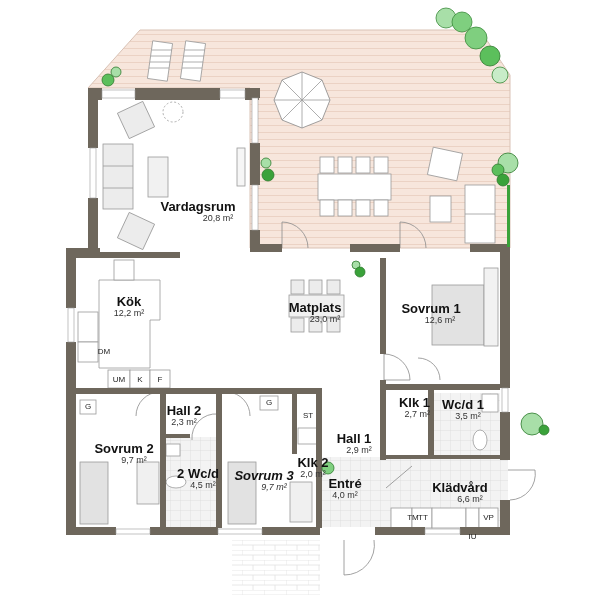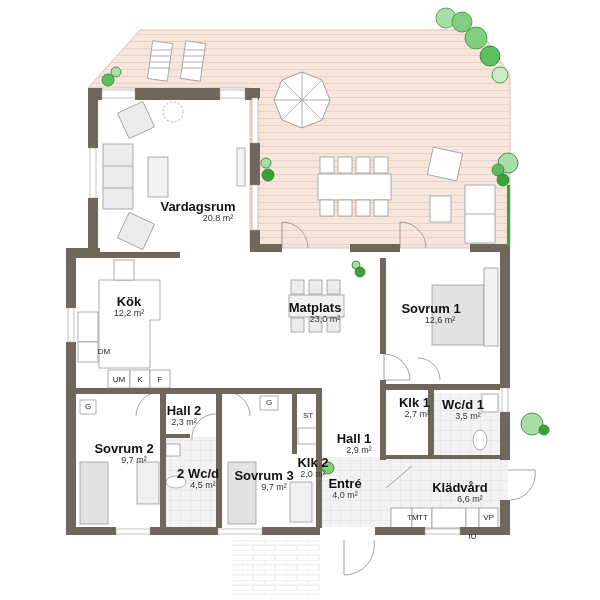--- a/index.html
+++ b/index.html
@@ -245,21 +245,21 @@
   <span class="area">2,3 m²</span>
 </div>
 <div class="lbl" style="left:92px;top:442px;width:64px;">
   <span class="name">Sovrum 2</span>
   <span class="area" style="padding-left:20px;">9,7 m²</span>
 </div>
 <div class="lbl" style="left:175px;top:467px;width:46px;">
   <span class="name">2 Wc/d</span>
   <span class="area" style="padding-left:10px;">4,5 m²</span>
 </div>
-<div class="lbl" style="left:232px;top:469px;width:64px;">
+<div class="lbl" style="left:232px;top:469px;width:64px;font-style:italic;">
   <span class="name">Sovrum 3</span>
   <span class="area" style="padding-left:20px;">9,7 m²</span>
 </div>
 <div class="lbl" style="left:296px;top:408px;width:34px;margin-top:48px;">
   <span class="name">Klk 2</span>
   <span class="area">2,0 m²</span>
 </div>
 <div class="lbl" style="left:334px;top:432px;width:40px;">
   <span class="name">Hall 1</span>
   <span class="area" style="padding-left:10px;">2,9 m²</span>

